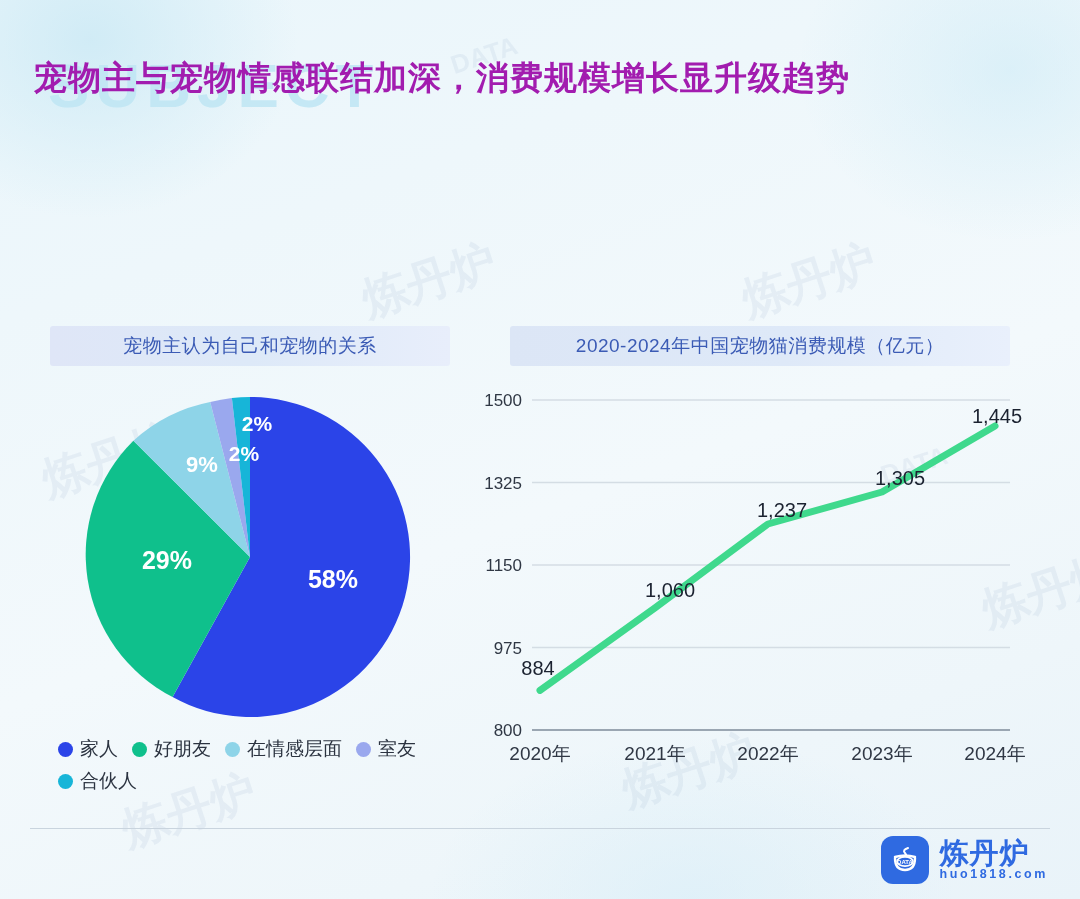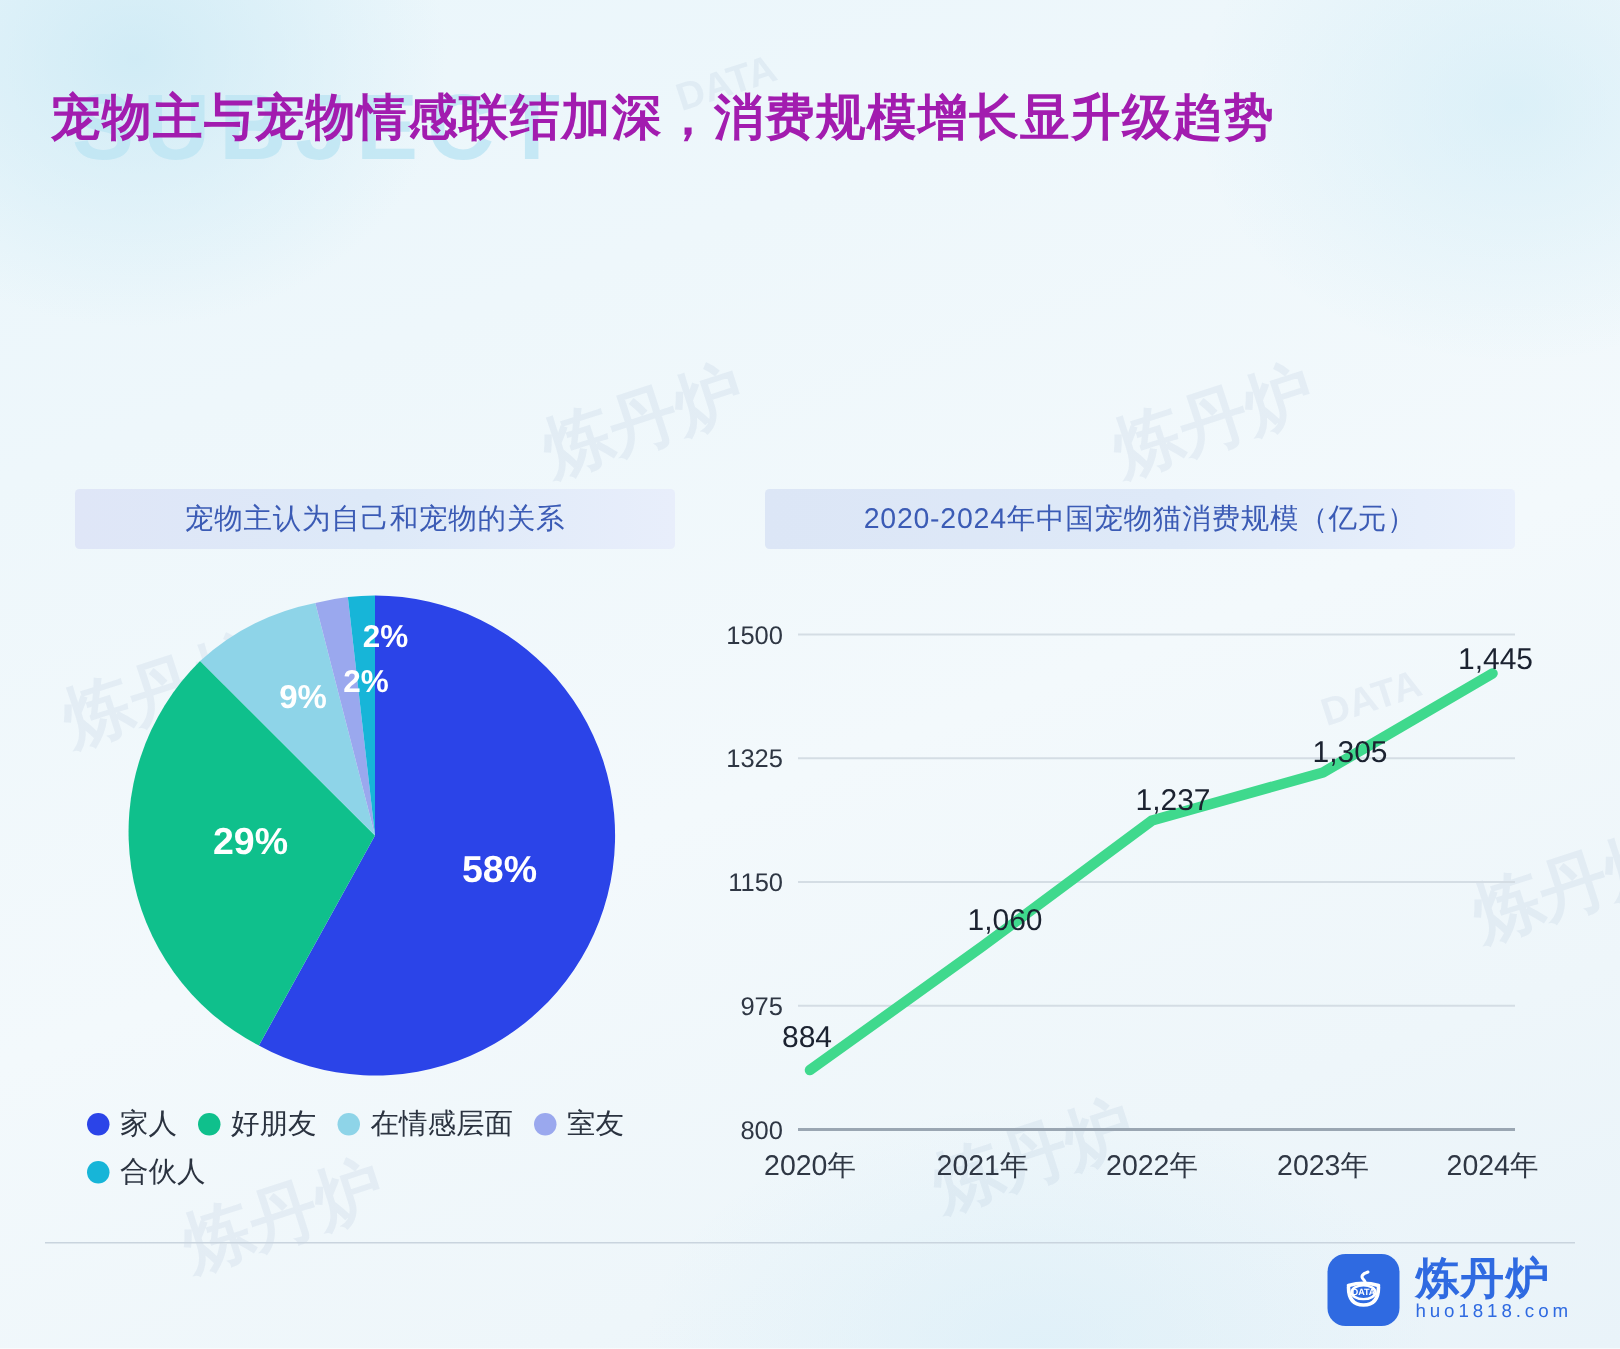--- a/index.html
+++ b/index.html
@@ -145,21 +145,21 @@
   .legend-dot {
     width: 15px; height: 15px;
     border-radius: 50%;
     display: inline-block;
     flex: none;
   }
 
   
   .line-wrap {
     position: absolute;
-    left: 470px; top: 398px;
+    left: 470px; top: 375px;
     width: 565px; height: 400px;
   }
   .axis-text {
     font-family: "Liberation Sans", sans-serif;
     font-size: 17px;
     fill: #2f3744;
   }
   .axis-text.x { font-size: 19px; }
   .pt-label {
     font-family: "Liberation Sans", sans-serif;
@@ -200,21 +200,21 @@
   }
   .brand-txt { display: flex; flex-direction: column; line-height: 1; }
   .brand-name {
     font-size: 29px;
     font-weight: 700;
     color: #2f6ae1;
     letter-spacing: 1px;
   }
   .brand-url {
     font-size: 12.5px;
-    font-weight: 400;
+    font-weight: 700;
     color: #2f6ae1;
     letter-spacing: 2.6px;
     margin-top: 0;
   }
 </style>
 </head>
 <body>
 
 <div class="bg-blob blob-a"></div>
 <div class="bg-blob blob-b"></div>

